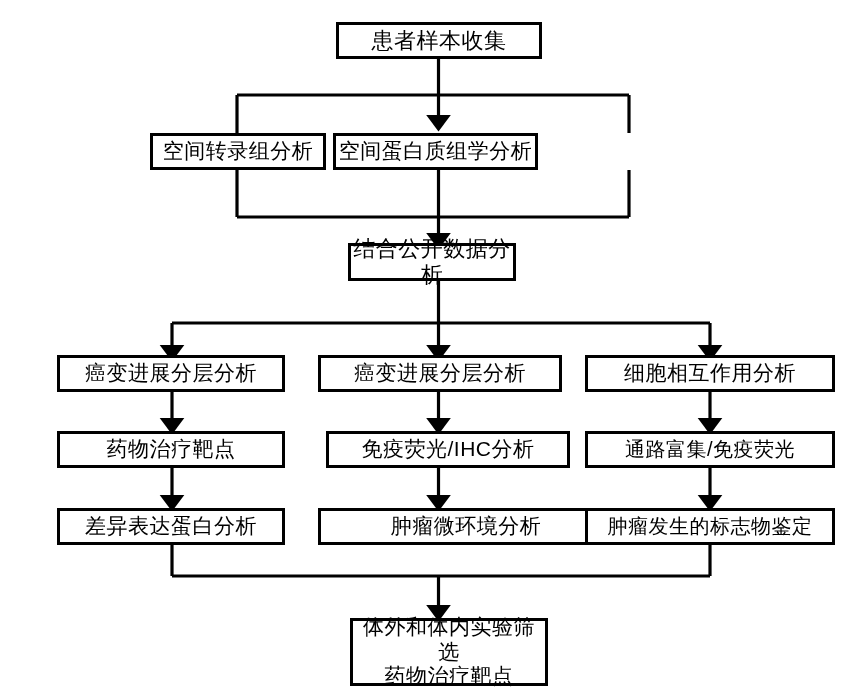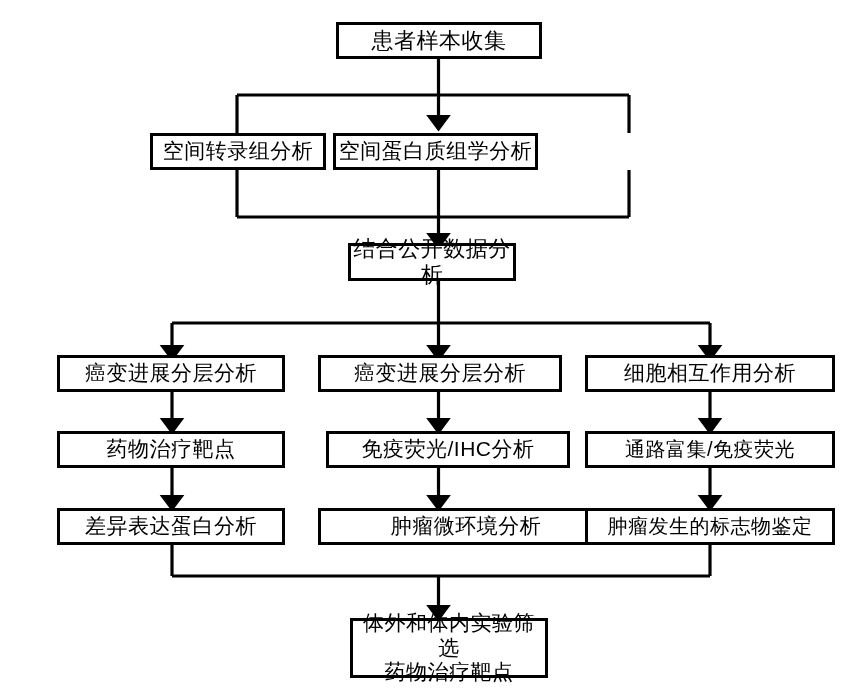--- a/index.html
+++ b/index.html
@@ -140,18 +140,18 @@
   <div class="node fs-21" style="left:585px; top:355px; width:250px; height:37px;">
     <span class="label">细胞相互作用分析</span>
   </div>
   <div class="node fs-20" style="left:585px; top:431px; width:250px; height:37px;">
     <span class="label">通路富集/免疫荧光</span>
   </div>
   <div class="node fs-20" style="left:585px; top:508px; width:250px; height:37px;">
     <span class="label">肿瘤发生的标志物鉴定</span>
   </div>
 
-  <div class="node fs-21" style="left:350px; top:618px; width:198px; height:60px;">
+  <div class="node fs-21" style="left:350px; top:618px; width:198px; height:68px;">
     <span class="label">体外和体内实验筛选
 药物治疗靶点</span>
   </div>
 
 </div>
 
 </body></html>

